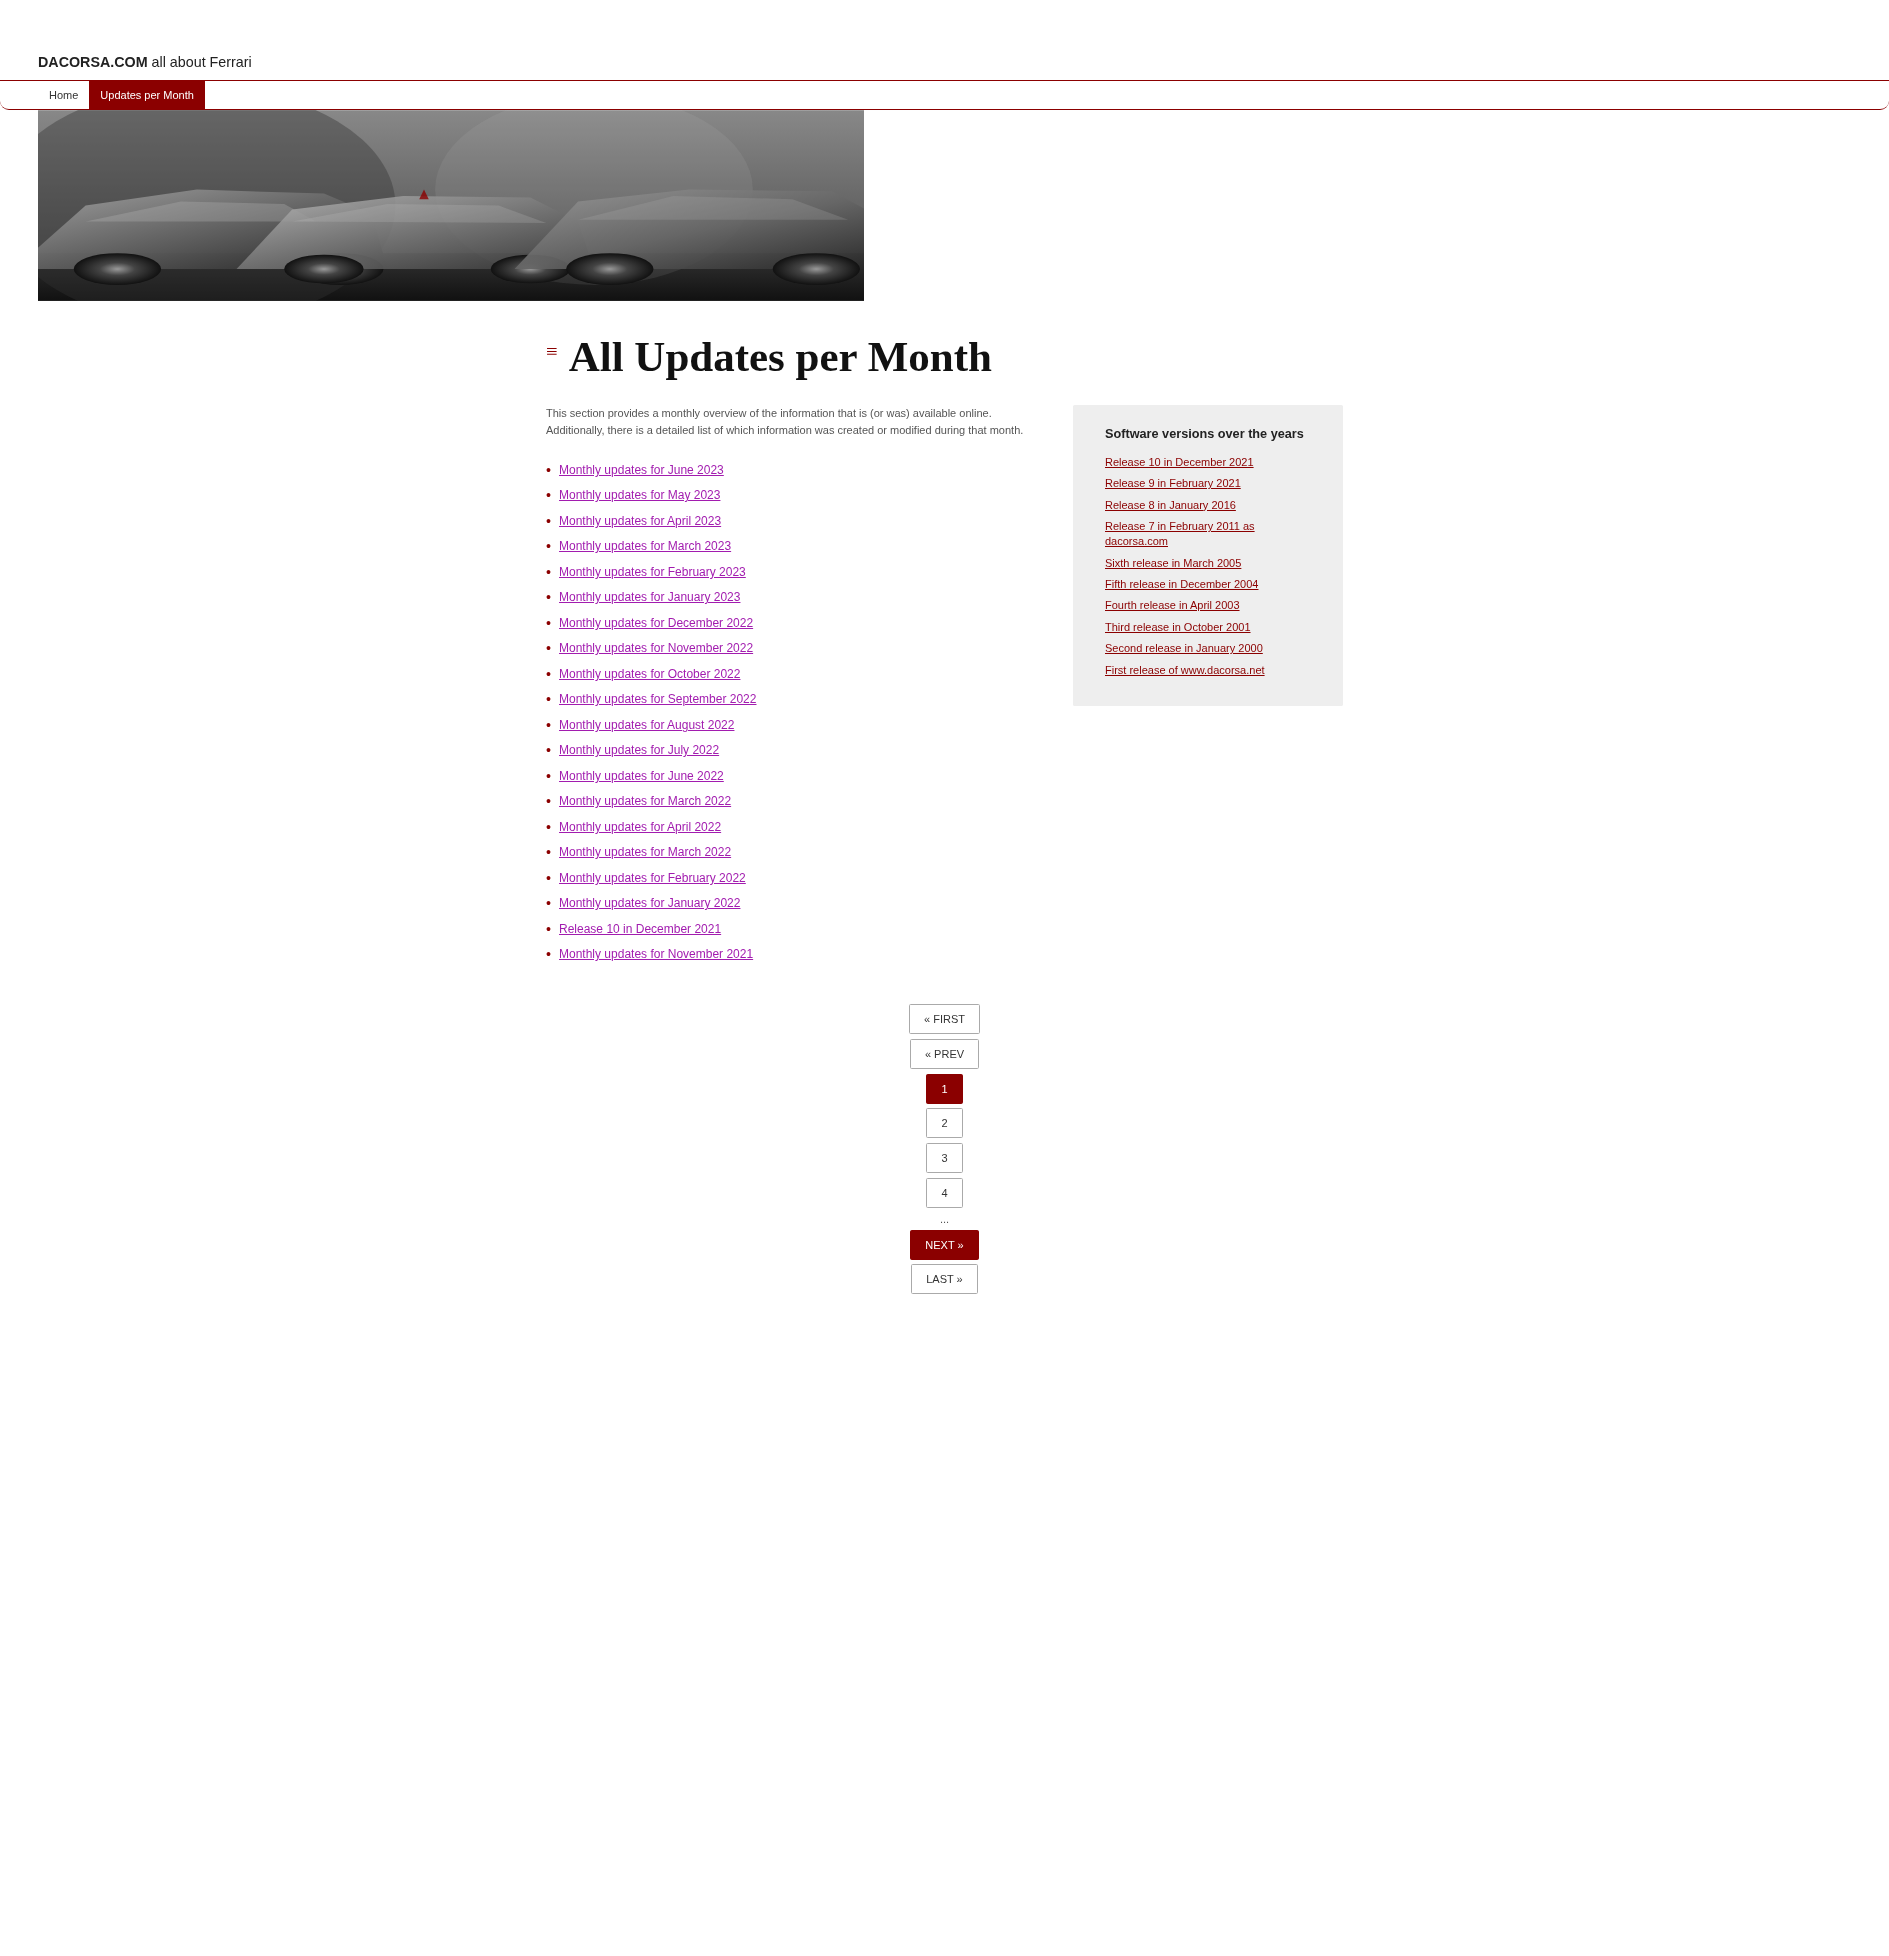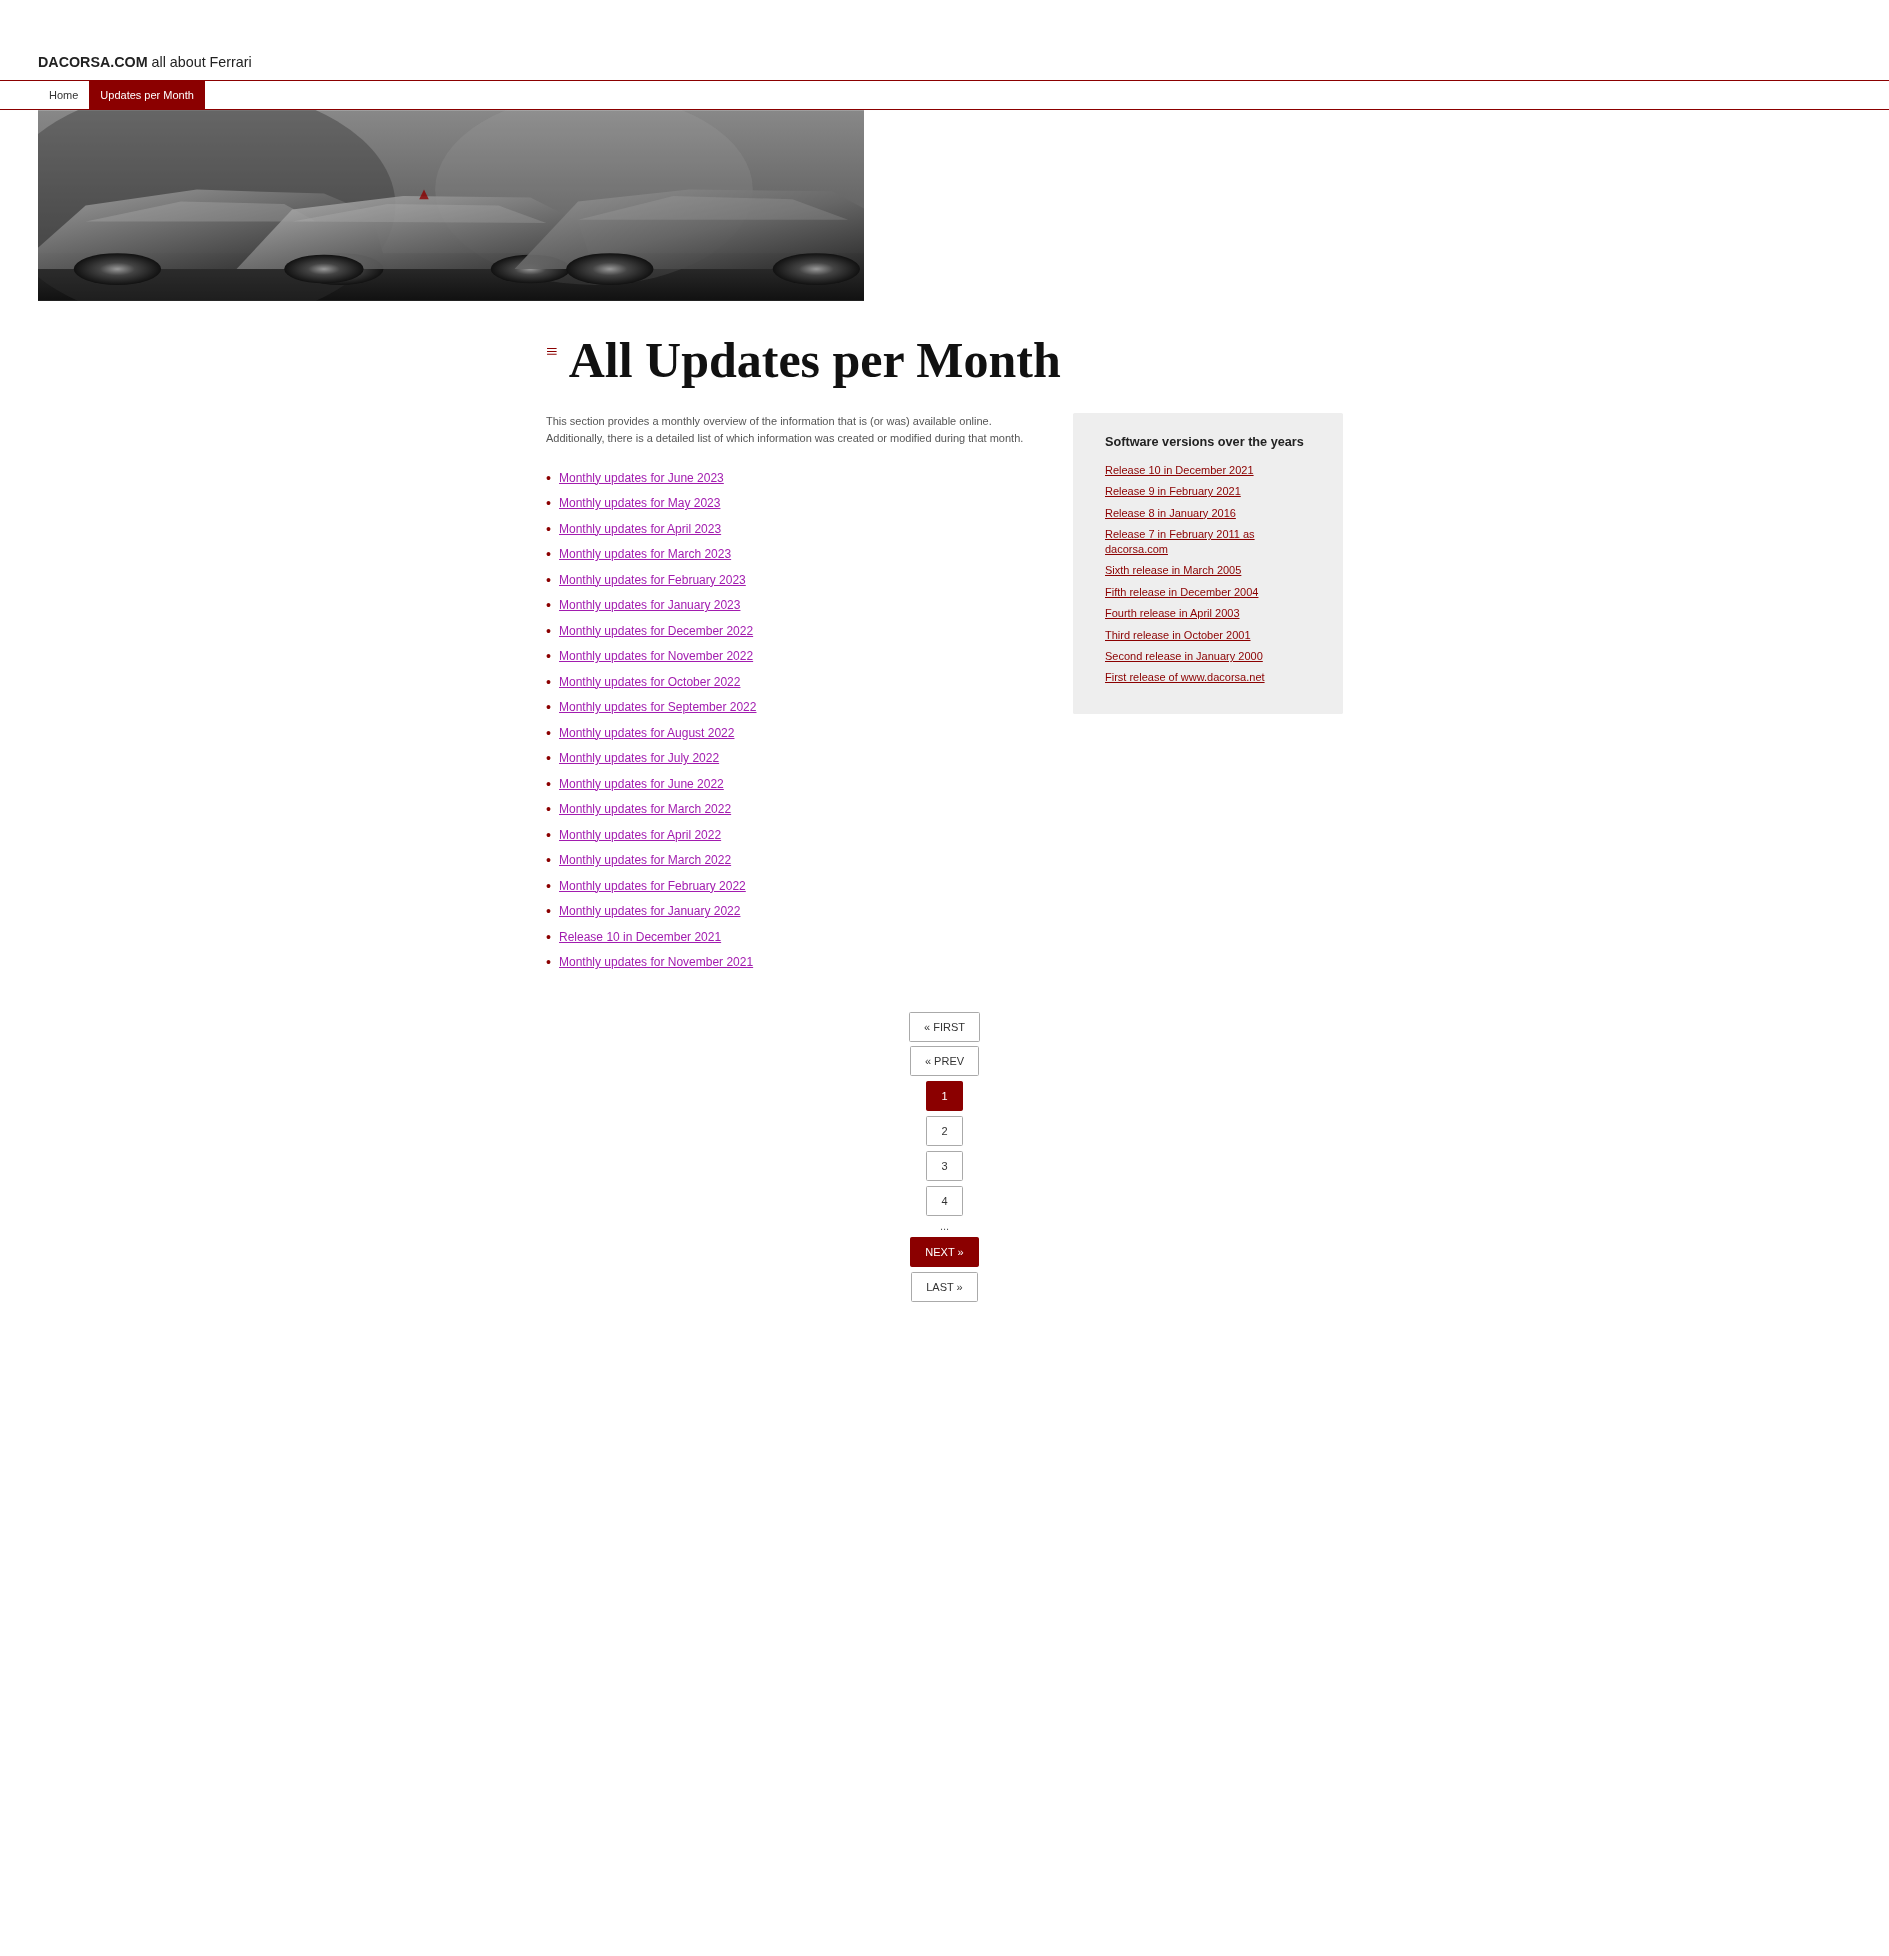--- a/index.html
+++ b/index.html
@@ -21,20 +21,21 @@
       font-weight: bold;
     }
 
     
     .site-nav {
       padding: 0 38px;
       display: flex;
       align-items: center;
       background: #fff;
       border-bottom: 1.6px solid #8b0000;
+      border-radius: 9px;
     }
     .nav-item {
       padding: 8px 11px;
       font-family: Arial, sans-serif;
       font-size: 11px;
       color: #333;
       text-decoration: none;
       cursor: pointer;
     }
     .nav-item.active {
@@ -55,21 +56,21 @@
       margin: 32px 0 24px 0;
     }
     .title-icon {
       color: #8b0000;
       font-size: 20.6px;
       margin-right: 11px;
       margin-top: 8px;
       line-height: 1;
     }
     .page-title {
-      font-size: 50px;
+      font-size: 43px;
       font-weight: bold;
       font-family: Georgia, serif;
       color: #111;
       line-height: 1.1;
     }
 
     
     .content-area {
       display: flex;
       gap: 32px;

